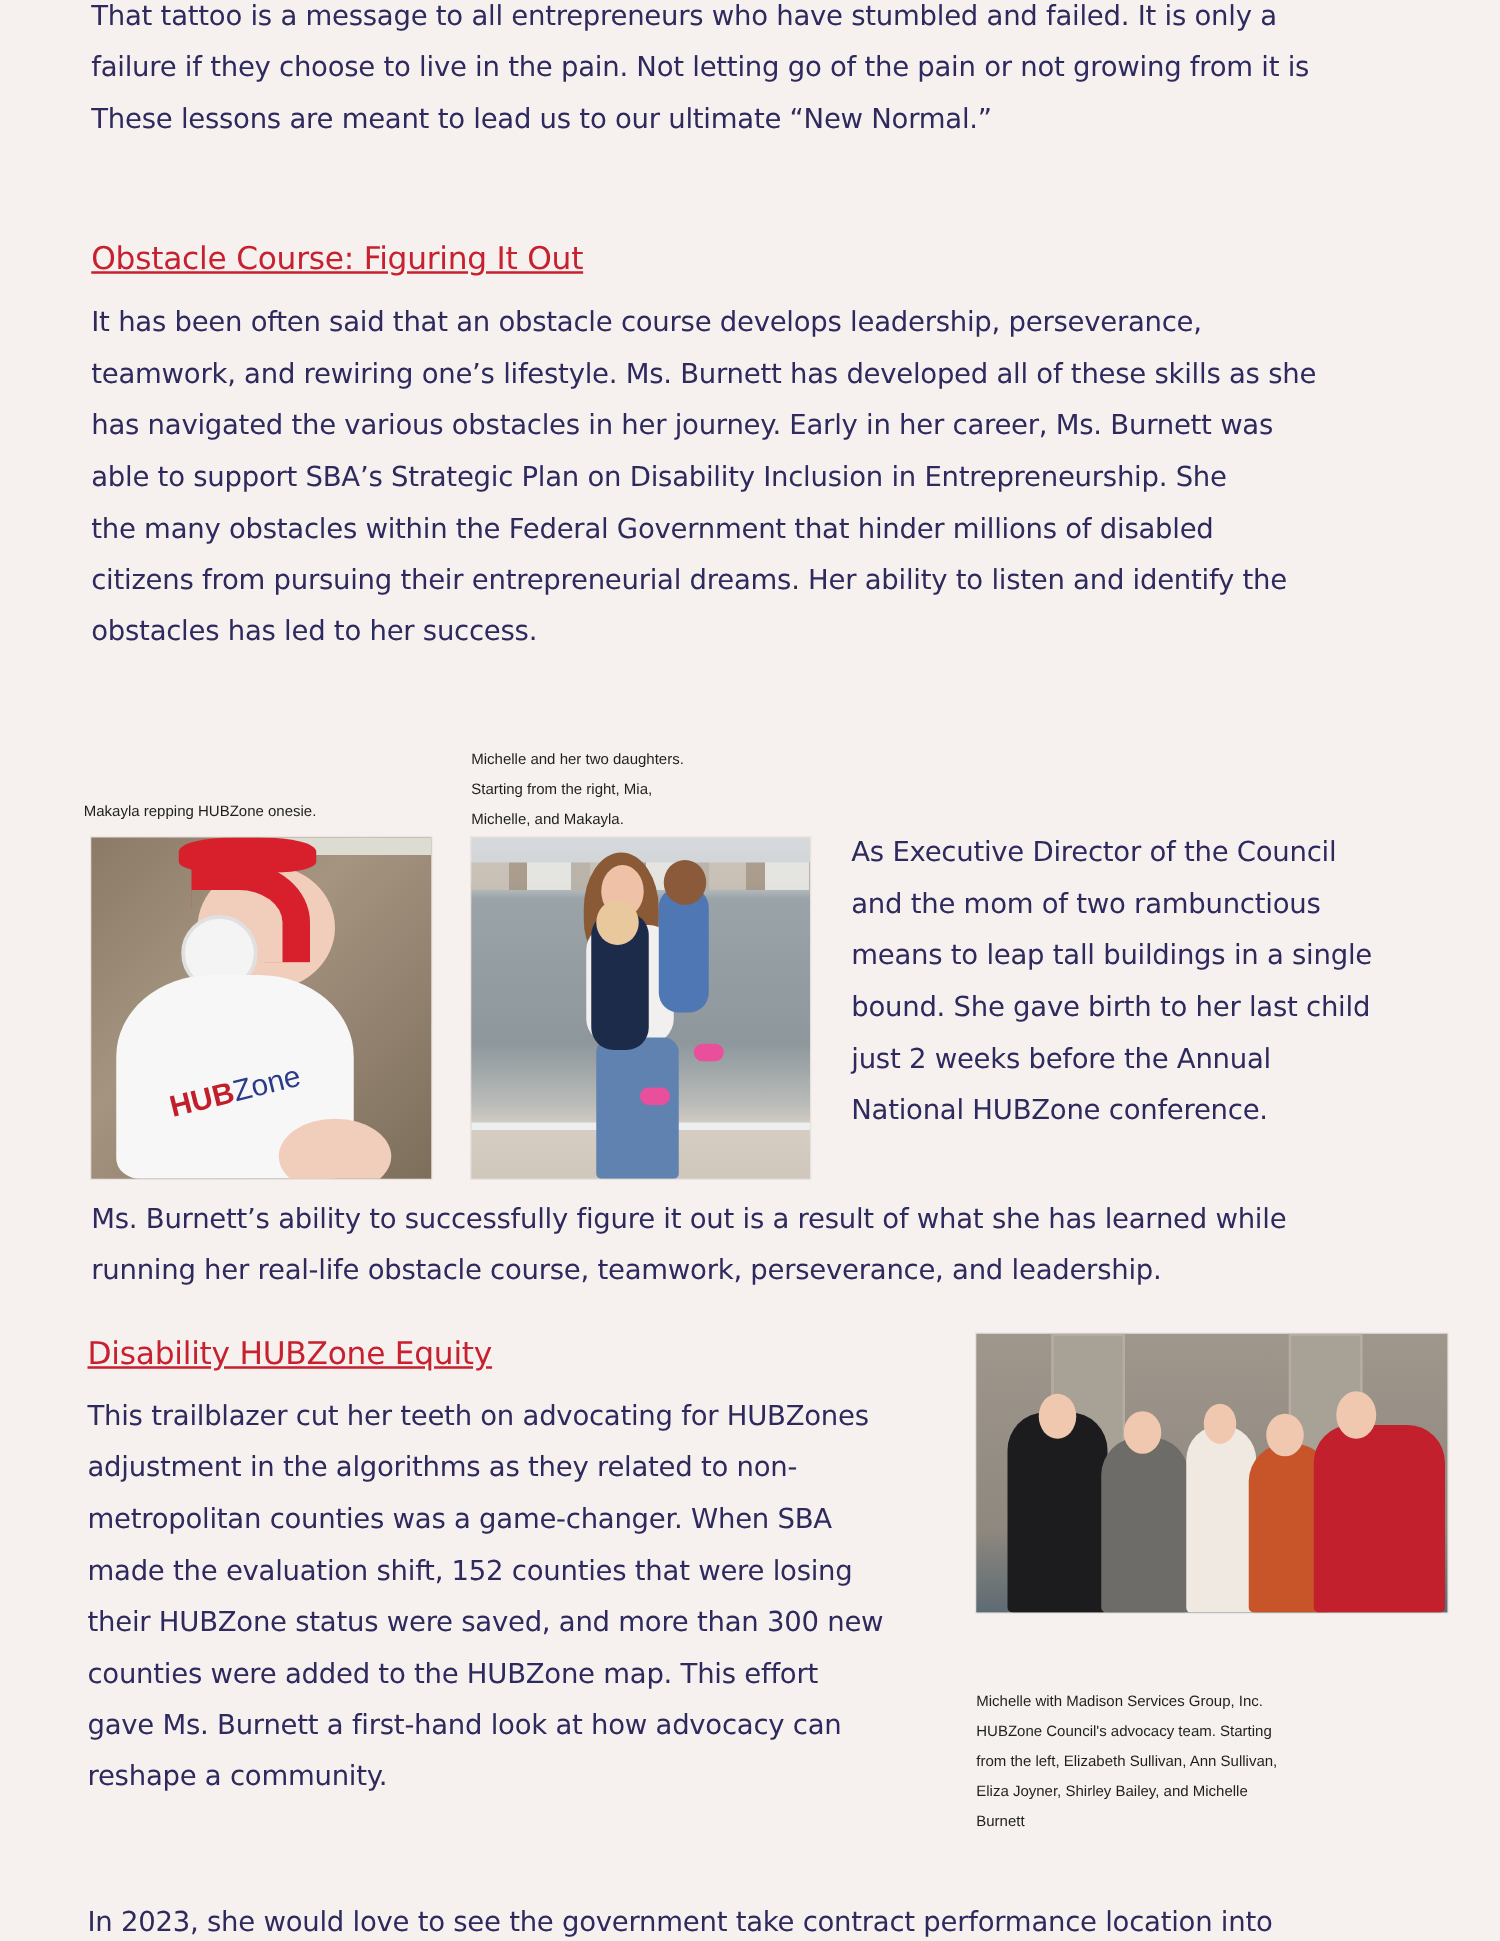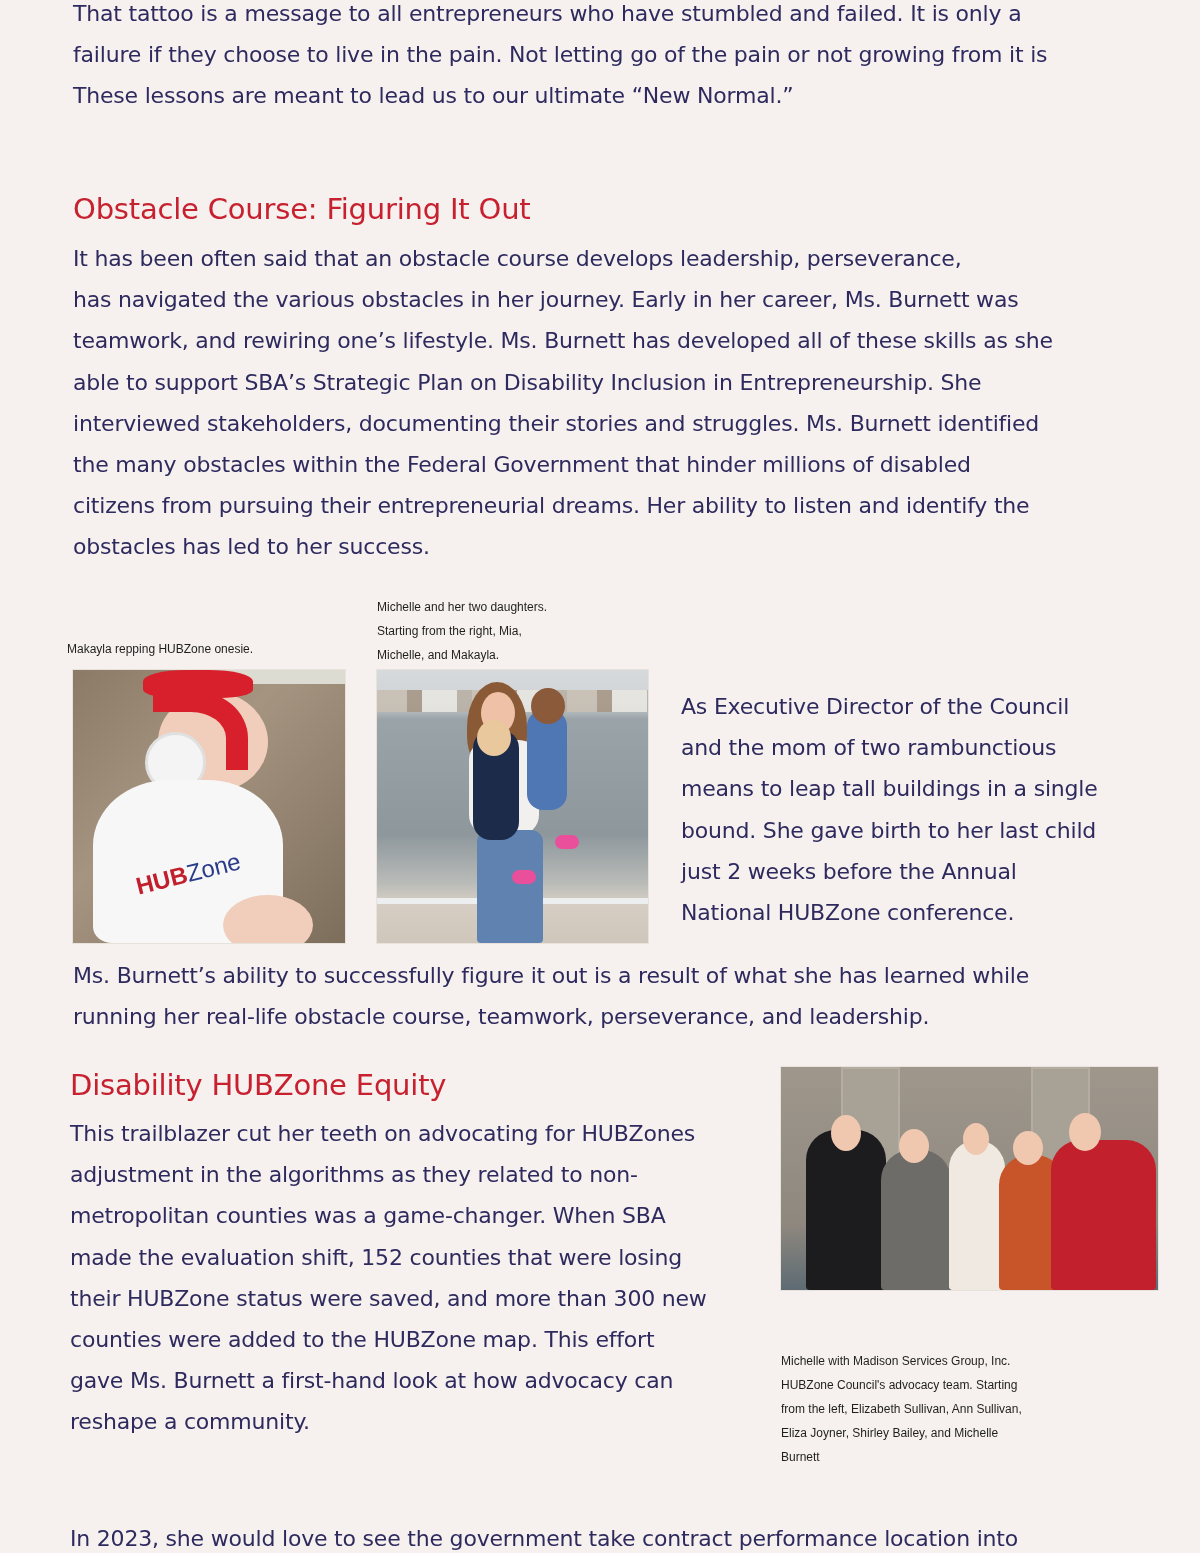--- a/index.html
+++ b/index.html
@@ -14,26 +14,27 @@
     position: absolute;
     font-size: 22px;
     line-height: 41.2px;
     color: #2e2a5e;
     letter-spacing: -0.2px;
     margin: 0;
   }
   .para span.line { display: block; white-space: nowrap; }
   .heading {
     position: absolute;
-    font-size: 29px;
+    font-size: 25px;
     color: #c7202f;
     font-weight: normal;
     margin: 0;
     white-space: nowrap;
     letter-spacing: -0.2px;
+    text-decoration: underline;
   }
   .caption {
     position: absolute;
     font-family: "Liberation Sans", sans-serif;
     font-size: 12px;
     line-height: 24px;
     color: #1f1f1f;
     margin: 0;
   }
   .caption span.line { display: block; white-space: nowrap; }
@@ -85,24 +86,23 @@
 <div class="para" style="left:73px; top:-7px;">
   <span class="line">That tattoo is a message to all entrepreneurs who have stumbled and failed. It is only a</span>
   <span class="line">failure if they choose to live in the pain. Not letting go of the pain or not growing from it is</span>
   <span class="line">These lessons are meant to lead us to our ultimate “New Normal.”</span>
 </div>
 
 <h2 class="heading" style="left:73px; top:192px;">Obstacle Course: Figuring It Out</h2>
 
 <div class="para" style="left:73px; top:238px;">
   <span class="line">It has been often said that an obstacle course develops leadership, perseverance,</span>
+  <span class="line">teamwork, and rewiring one’s lifestyle. Ms. Burnett has developed all of these skills as she</span>
   <span class="line">has navigated the various obstacles in her journey. Early in her career, Ms. Burnett was</span>
-  <span class="line">teamwork, and rewiring one’s lifestyle. Ms. Burnett has developed all of these skills as she</span>
   <span class="line">able to support SBA’s Strategic Plan on Disability Inclusion in Entrepreneurship. She</span>
-  <span class="line">interviewed stakeholders, documenting their stories and struggles. Ms. Burnett identified</span>
   <span class="line">the many obstacles within the Federal Government that hinder millions of disabled</span>
   <span class="line">citizens from pursuing their entrepreneurial dreams. Her ability to listen and identify the</span>
   <span class="line">obstacles has led to her success.</span>
 </div>
 
 <p class="caption" style="left:67px; top:637px;">
   <span class="line">Makayla repping HUBZone onesie.</span>
 </p>
 <p class="caption" style="left:377px; top:595px;">
   <span class="line">Michelle and her two daughters.</span>
@@ -129,21 +129,21 @@
   <div class="jeans"></div>
   <div class="mom-face"></div>
   <div class="girl2"></div>
   <div class="girl2-head"></div>
   <div class="girl1"></div>
   <div class="girl1-head"></div>
   <div class="shoe1"></div>
   <div class="shoe2"></div>
 </div>
 
-<div class="para" style="left:681px; top:686px;">
+<div class="para" style="left:681px; top:662px;">
   <span class="line">As Executive Director of the Council</span>
   <span class="line">and the mom of two rambunctious</span>
   <span class="line">means to leap tall buildings in a single</span>
   <span class="line">bound. She gave birth to her last child</span>
   <span class="line">just 2 weeks before the Annual</span>
   <span class="line">National HUBZone conference.</span>
 </div>
 
 <div class="para" style="left:73px; top:955px;">
   <span class="line">Ms. Burnett’s ability to successfully figure it out is a result of what she has learned while</span>

